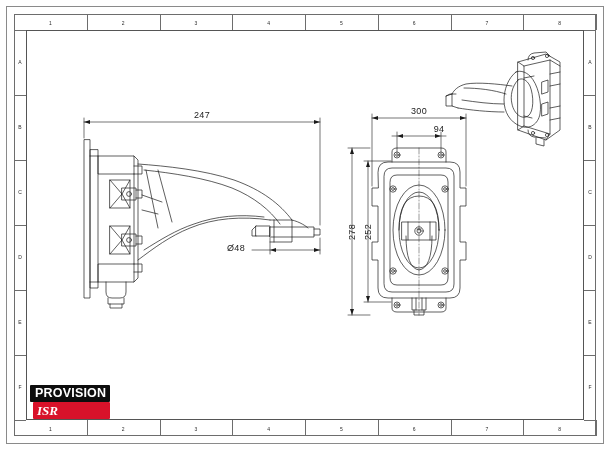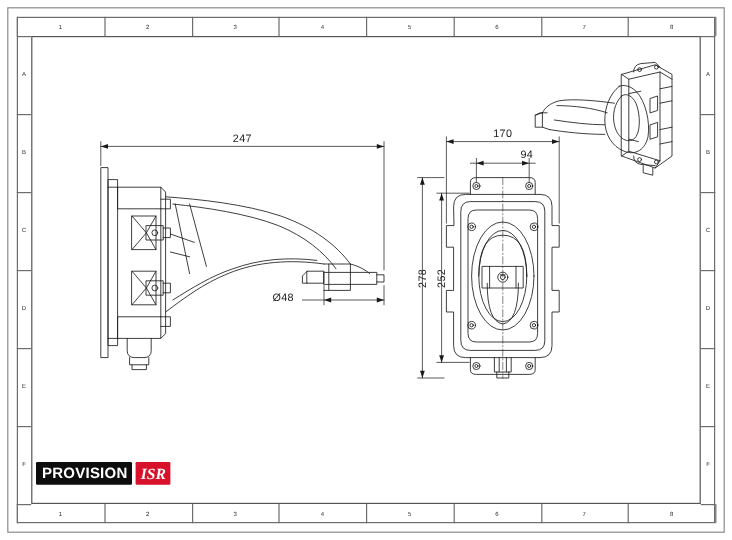--- a/index.html
+++ b/index.html
@@ -72,20 +72,21 @@
   }
 
   
   #logo {
     position: absolute;
     left: 30px;
     top: 385px;
     display: flex;
     align-items: stretch;
     height: 19px;
+    flex-direction: column;
   }
   .logo-main {
     background: #0d0d0d;
     color: #ffffff;
     font-family: "Liberation Sans", sans-serif;
     font-weight: bold;
     font-size: 12.5px;
     letter-spacing: 0.2px;
     padding: 2px 4px 2px 5px;
     display: flex;
@@ -444,21 +445,21 @@
         <path d="M 516 74 L 522 72 L 522 84 L 516 86 Z"></path>
 
         <path d="M 510 108 L 510 114 L 518 116 L 518 110"></path>
       </g>
 
     </g>
   </svg>
 
   <div class="dim-text" id="dim-388" style="left: 202px; top: 115px; transform: translate(-50%, -50%);">247</div>
   <div class="dim-text" id="dim-48" style="left: 236px; top: 248px; transform: translate(-50%, -50%);">Ø48</div>
-  <div class="dim-text" id="dim-170" style="left: 419px; top: 111px; transform: translate(-50%, -50%);">170</div>
+  <div class="dim-text" id="dim-170" style="left: 419px; top: 111px; transform: translate(-50%, -50%);">300</div>
   <div class="dim-text" id="dim-94" style="left: 419px; top: 129px; transform: translate(-50%, -50%); padding-left: 40px;">94</div>
   <div class="dim-text dim-vert" id="dim-278" style="left: 352px; top: 232px; transform: translate(-50%, -50%) rotate(-90deg);">278</div>
   <div class="dim-text dim-vert" id="dim-252" style="left: 368px; top: 232px; transform: translate(-50%, -50%) rotate(-90deg);">252</div>
 
   <div id="logo">
     <div class="logo-main">PROVISION</div>
     <div class="logo-isr">ISR</div>
   </div>
 
 </div>

